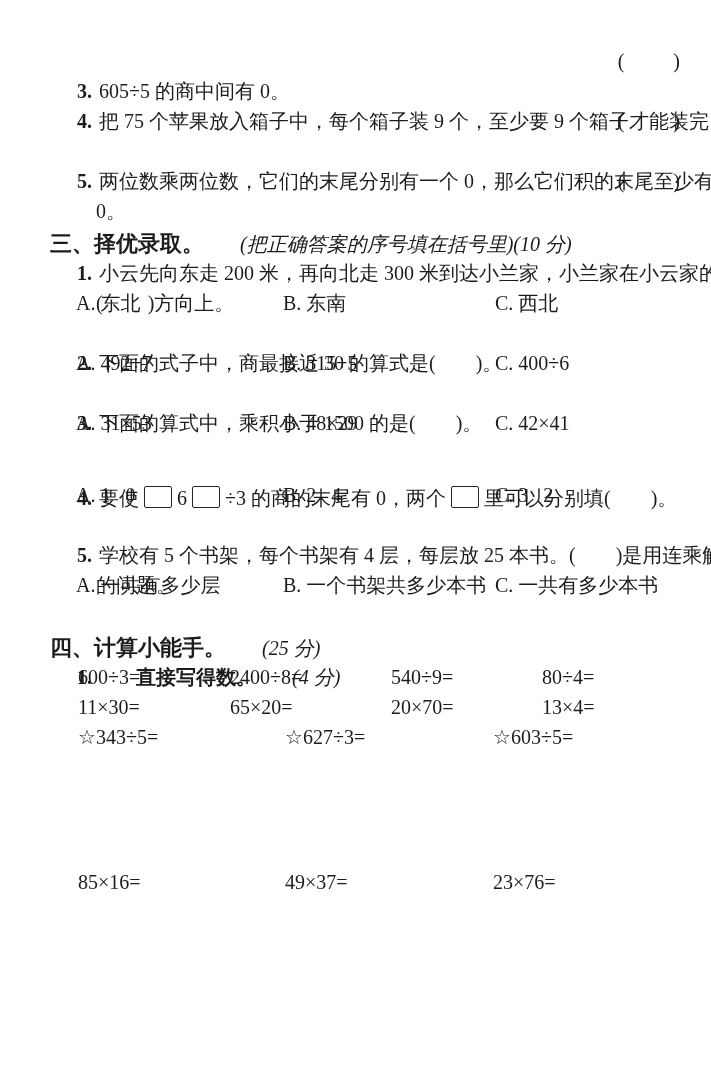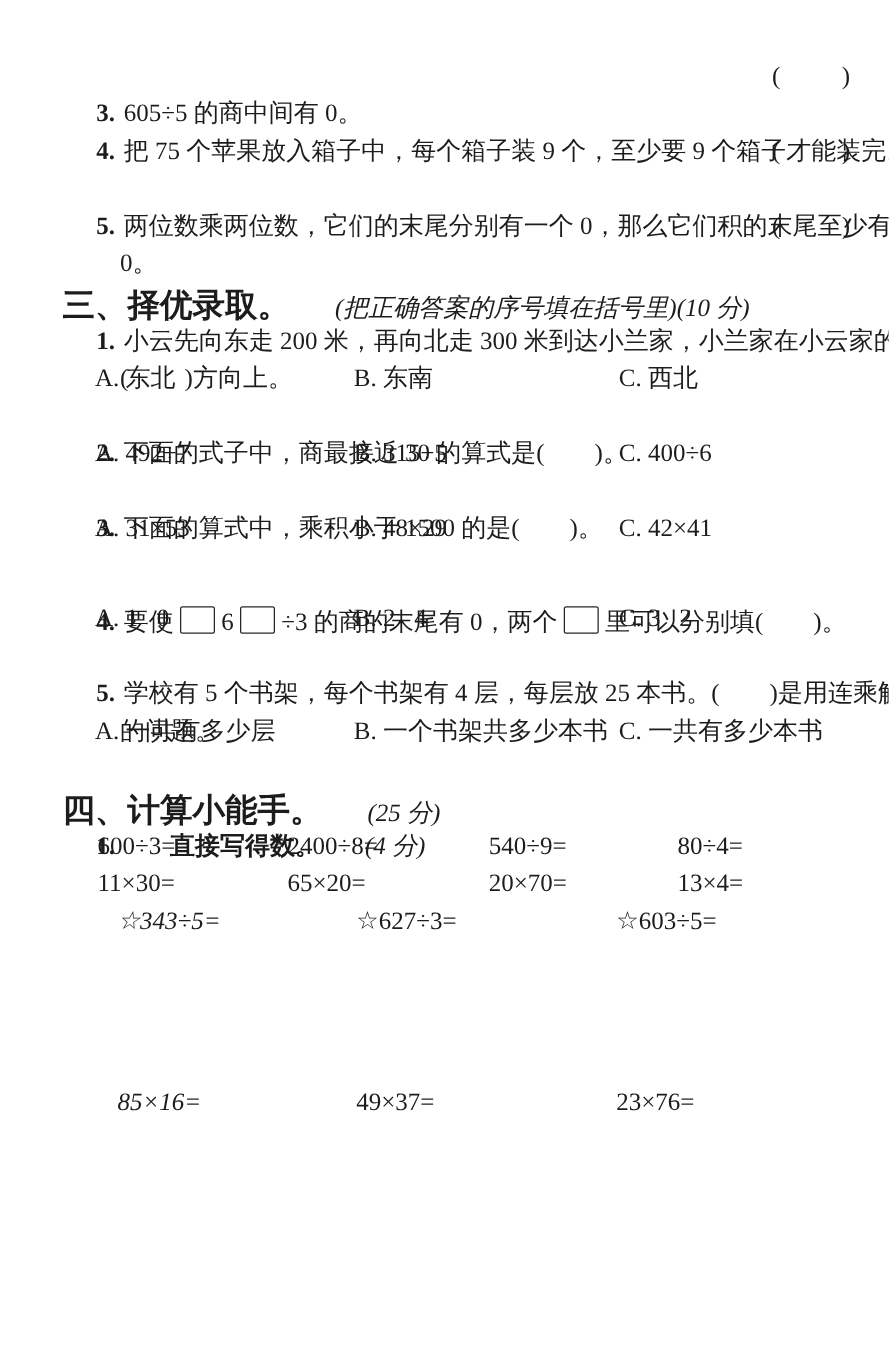--- a/index.html
+++ b/index.html
@@ -24,28 +24,28 @@
   .ind-head{padding-left:30px;}
   .num{font-weight:bold;margin-right:7px;}
   .bracket-r{
     position:absolute;right:30px;top:0;
     white-space:pre;
     letter-spacing:1px;
   }
   .head-line{height:32px;line-height:32px;}
   .head-title{
     font-family:Liberation Sans, sans-serif;
-    font-weight:bold;font-size:26px;
+    font-weight:bold;font-size:22px;
   }
   .kai{font-style:italic;font-size:20px;margin-left:36px;}
   .sub-title{font-weight:bold;padding-left:37px;}
   .opts span,.calc4 span,.calc3 span{position:absolute;top:0;white-space:pre;}
   .oA{left:76px;} .oB{left:283px;} .oC{left:495px;}
   .c1{left:78px;} .c2{left:230px;} .c3{left:391px;} .c4{left:542px;}
-  .d1{left:94px;font-style:italic;} .d2{left:285px;} .d3{left:493px;}
+  .d1{left:78px;} .d2{left:285px;} .d3{left:493px;}
   .boxed-line{height:36px;line-height:36px;margin-top:6px;}
   .box{
     display:inline-block;width:26px;height:20px;
     border:1.6px solid #262626;border-radius:2px;
     vertical-align:-3px;margin:0 5px;
     background:#fff;
   }
   .gap-ws{margin-top:115px;}
   .mt4{margin-top:4px;}
 </style>

